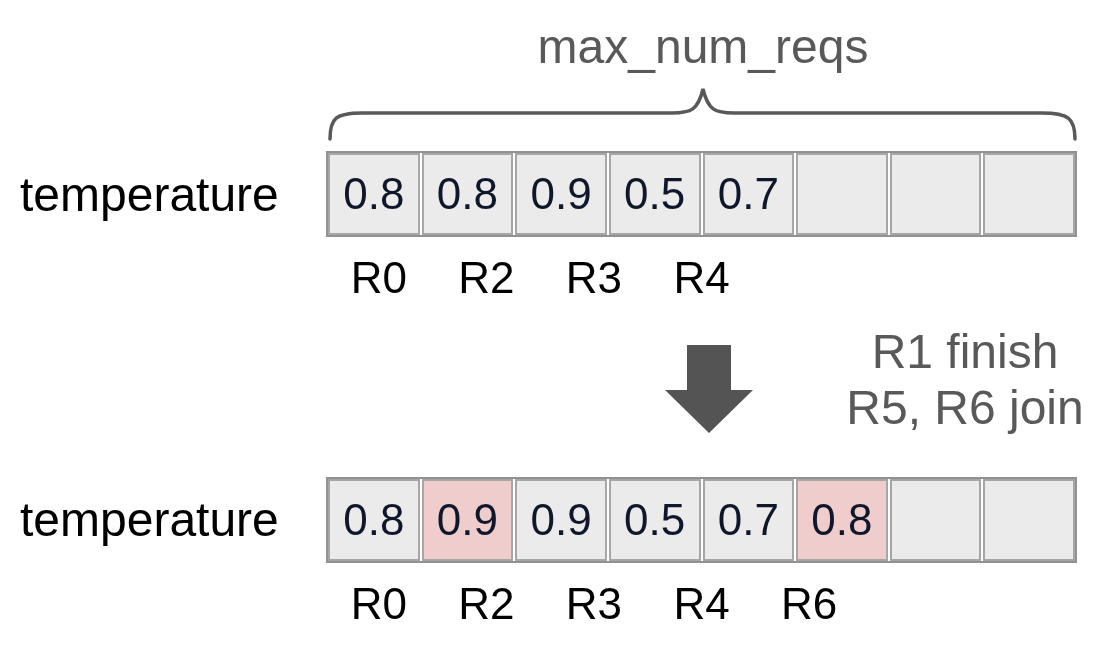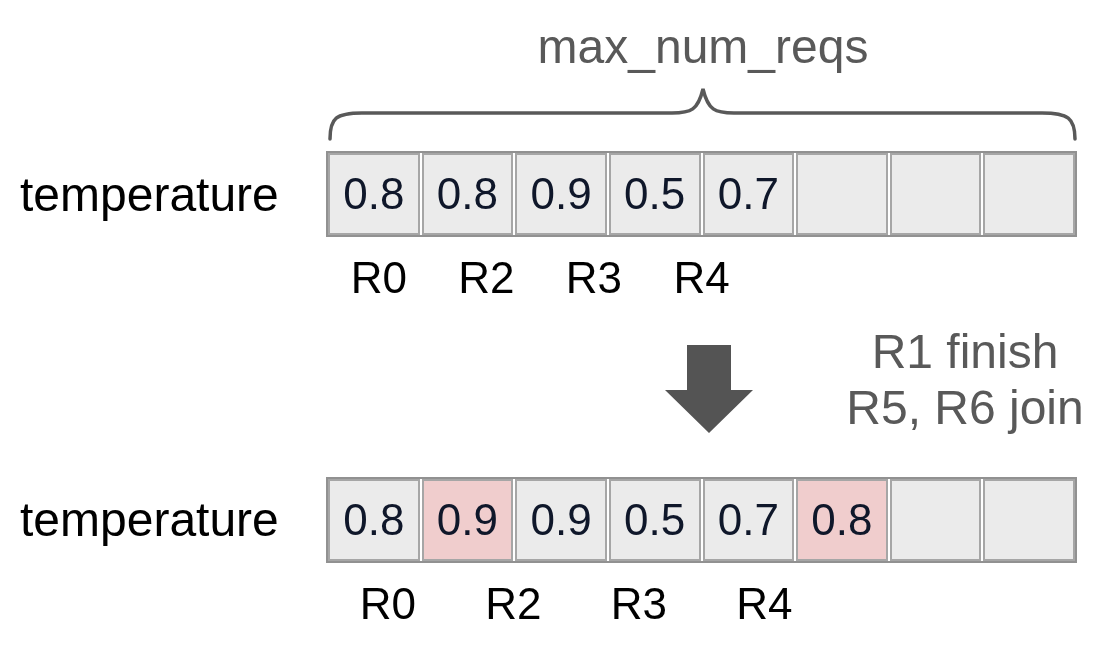--- a/index.html
+++ b/index.html
@@ -103,17 +103,18 @@
       <div class="cell highlight">0.8</div>
       <div class="cell"></div>
       <div class="cell"></div>
     </div>
 
   <div class="req-labels after">
       <div class="req-label">R0</div>
       <div class="req-label">R2</div>
       <div class="req-label">R3</div>
       <div class="req-label">R4</div>
+      <div class="req-label">R6</div>
       <div class="req-label"></div>
       <div class="req-label"></div>
     </div>
 
 </div>
 
 </body></html>

